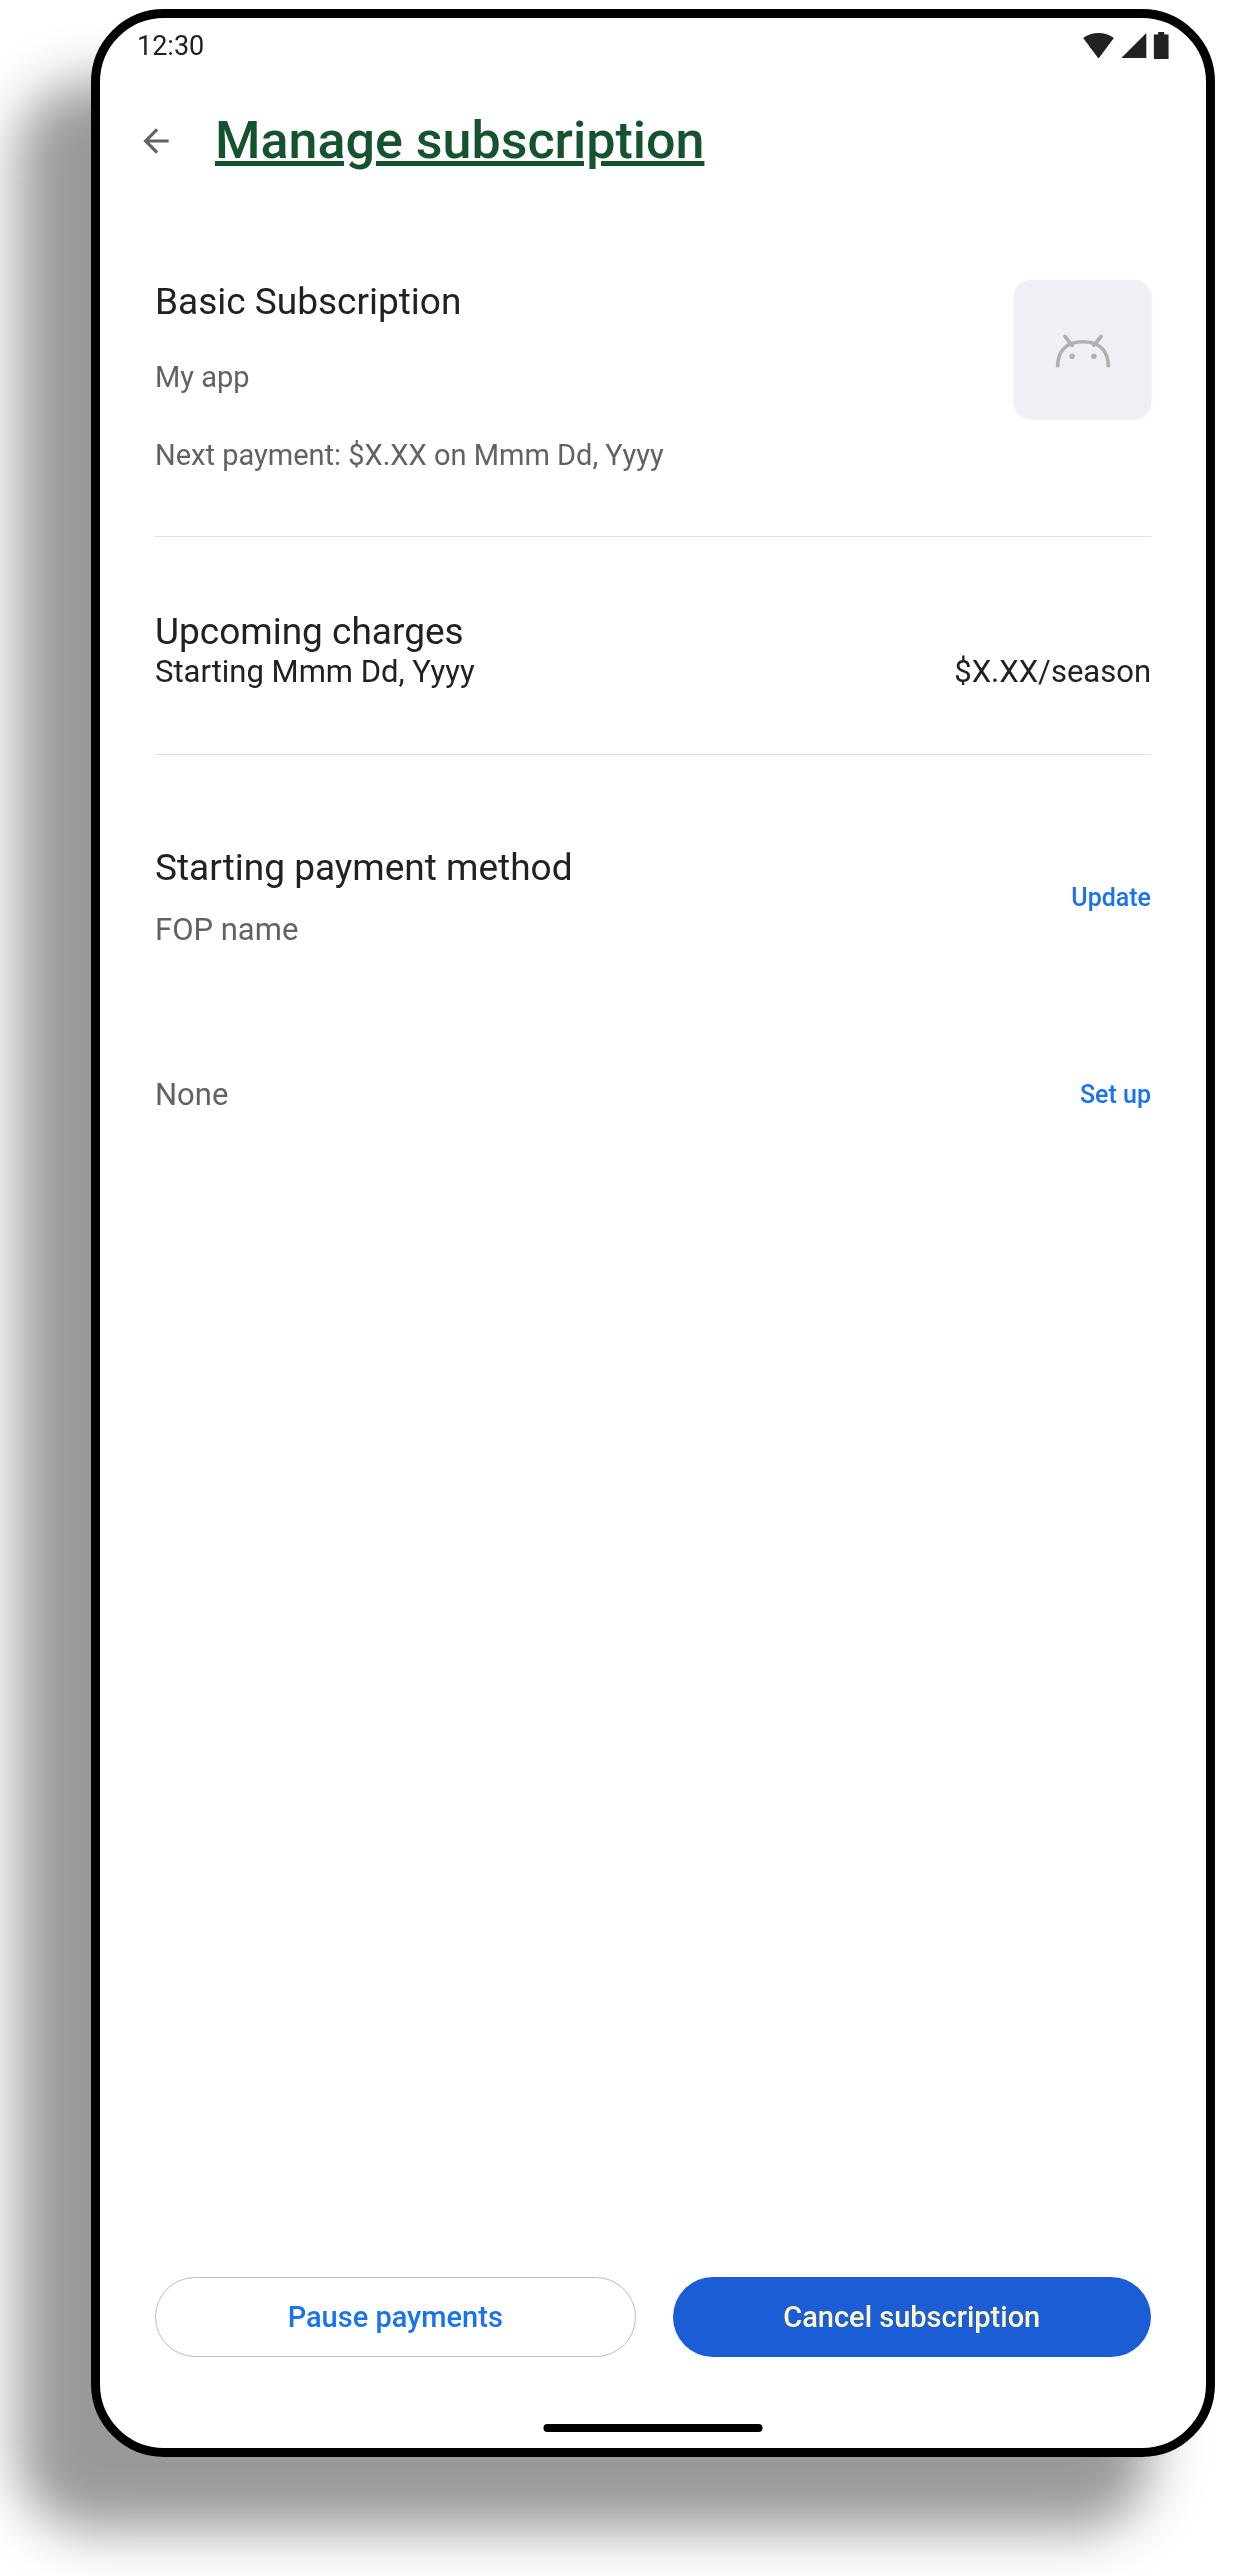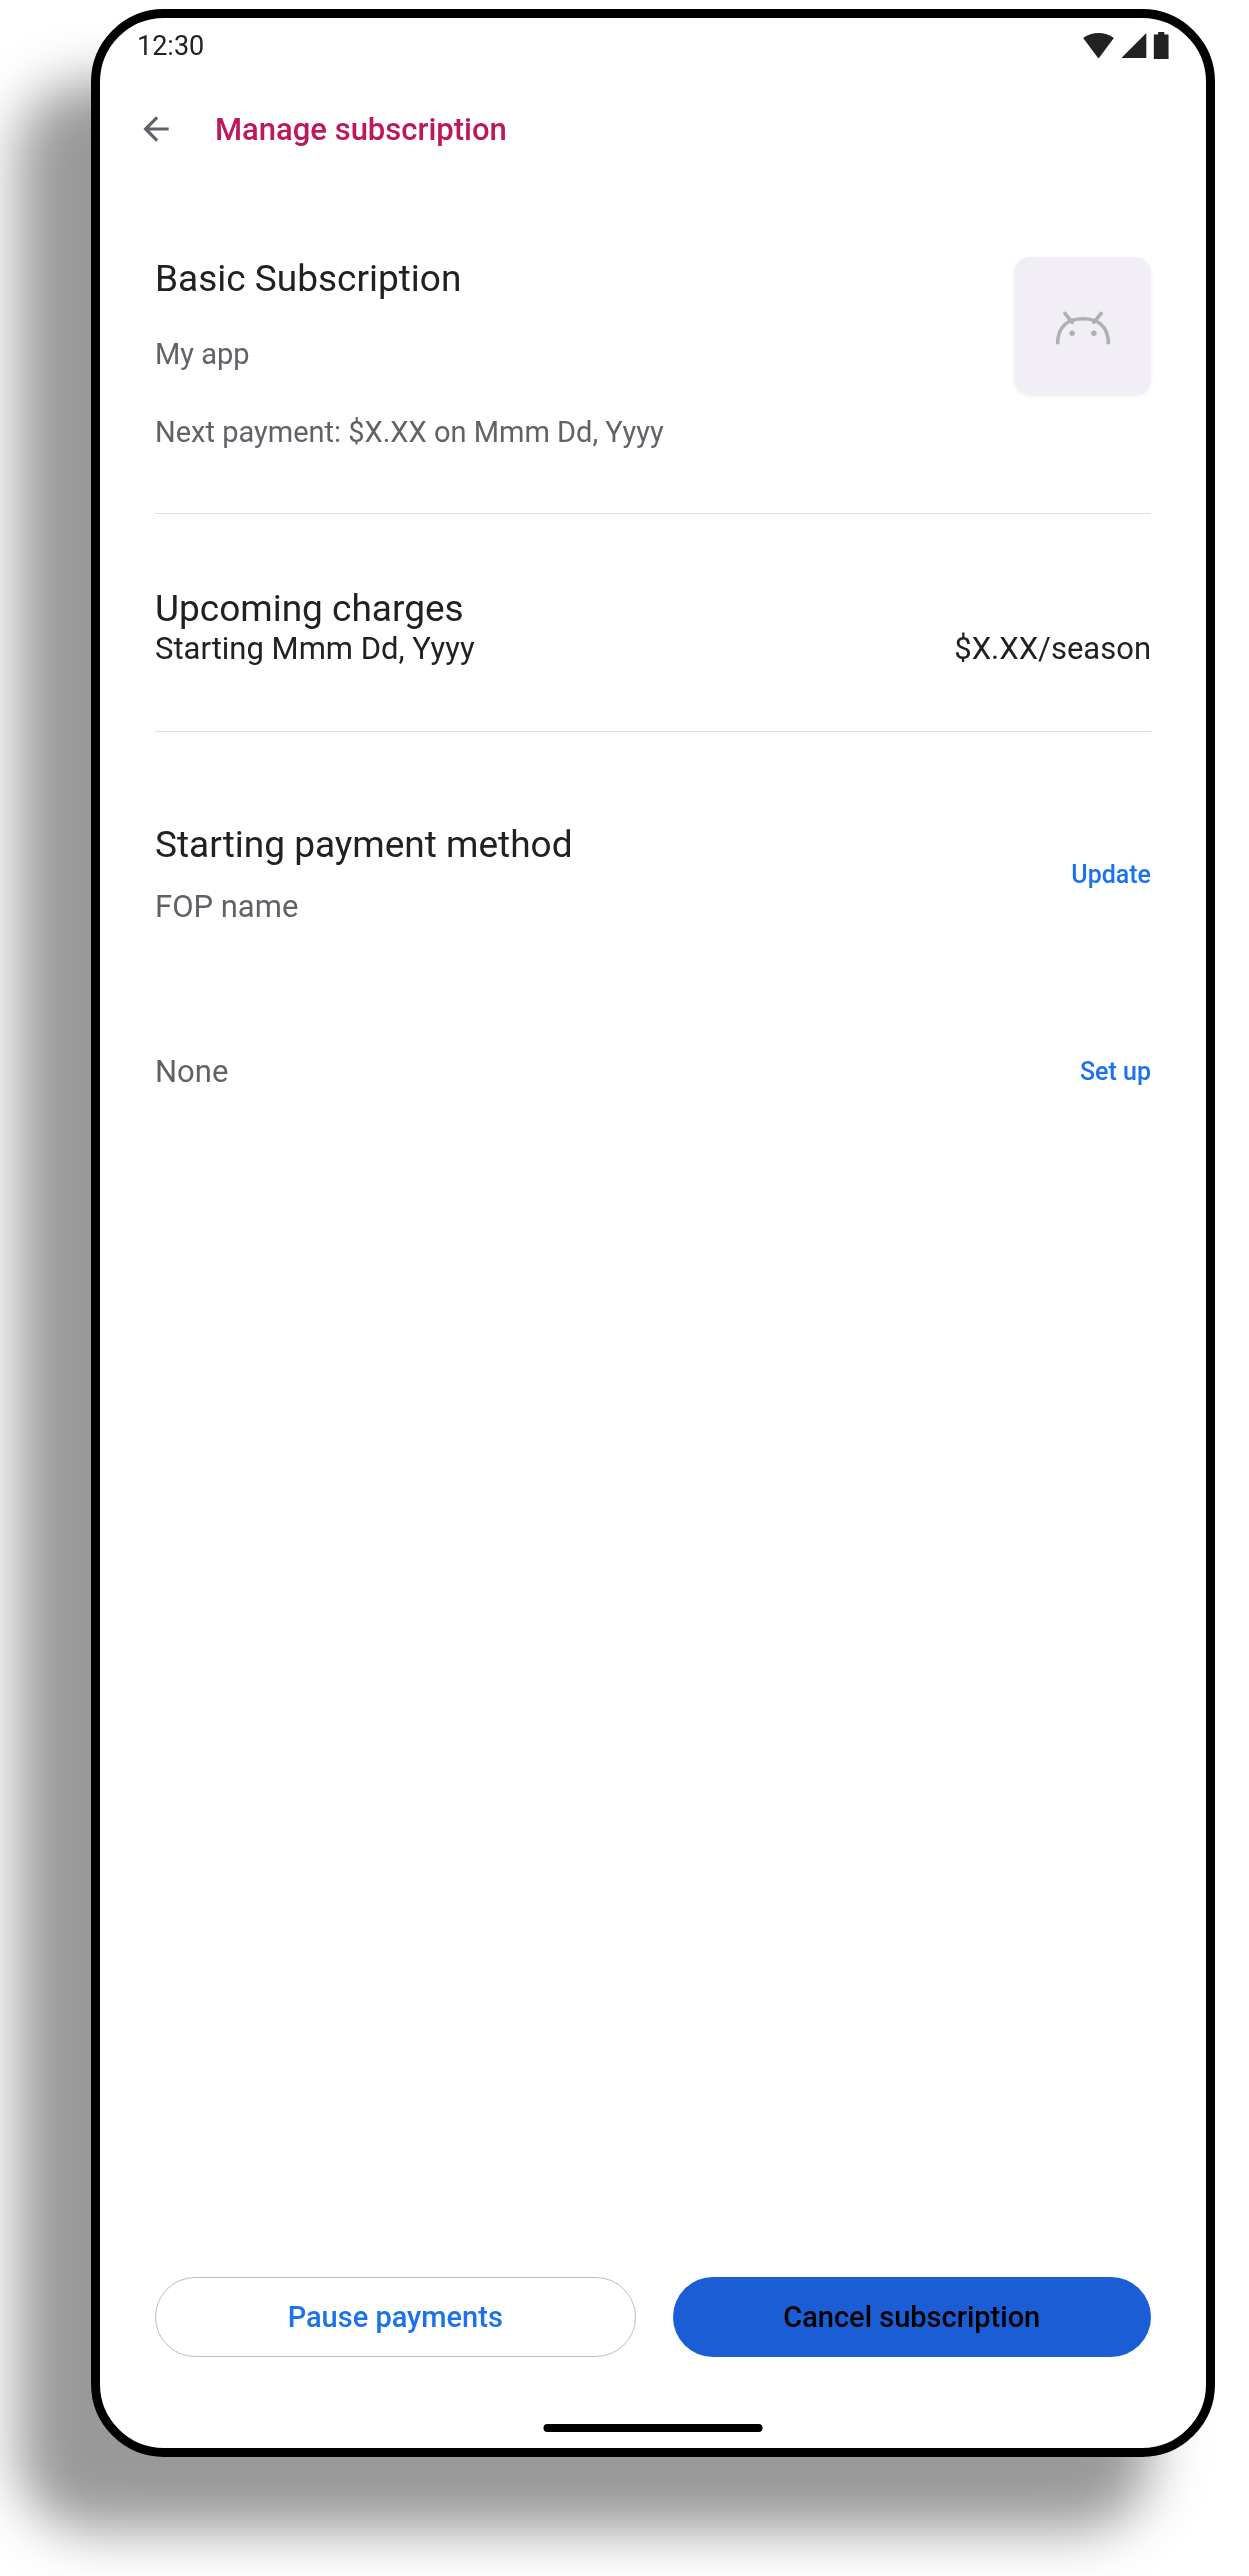--- a/index.html
+++ b/index.html
@@ -70,23 +70,24 @@
       align-items: center;
       padding: 37px 37px 27px 37px;
       gap: 40px;
     }
     .back-arrow {
       width: 38px;
       height: 38px;
       color: #5f6368;
     }
     .header-title {
-      font-size: 31px;
+      font-size: 52px;
       font-weight: 500;
-      color: #be185d;
+      color: #14532d;
+      text-decoration: underline;
     }
     .content {
       padding: 0 55px;
     }
     .subscription-section {
       display: flex;
       justify-content: space-between;
       align-items: flex-start;
       padding-top: 82px;
       padding-bottom: 64px;
@@ -192,21 +193,21 @@
       cursor: pointer;
     }
     .btn-outline {
       border: 1.8px solid #bdbdbd;
       background: #fff;
       color: #1a73e8;
     }
     .btn-filled {
       border: none;
       background: #1a5dd4;
-      color: #000000;
+      color: #fef9c3;
     }
     .nav-bar {
       position: absolute;
       bottom: 16.4px;
       left: 50%;
       transform: translateX(-50%);
       width: 219px;
       height: 7.3px;
       background: #000;
       border-radius: 3.7px;

